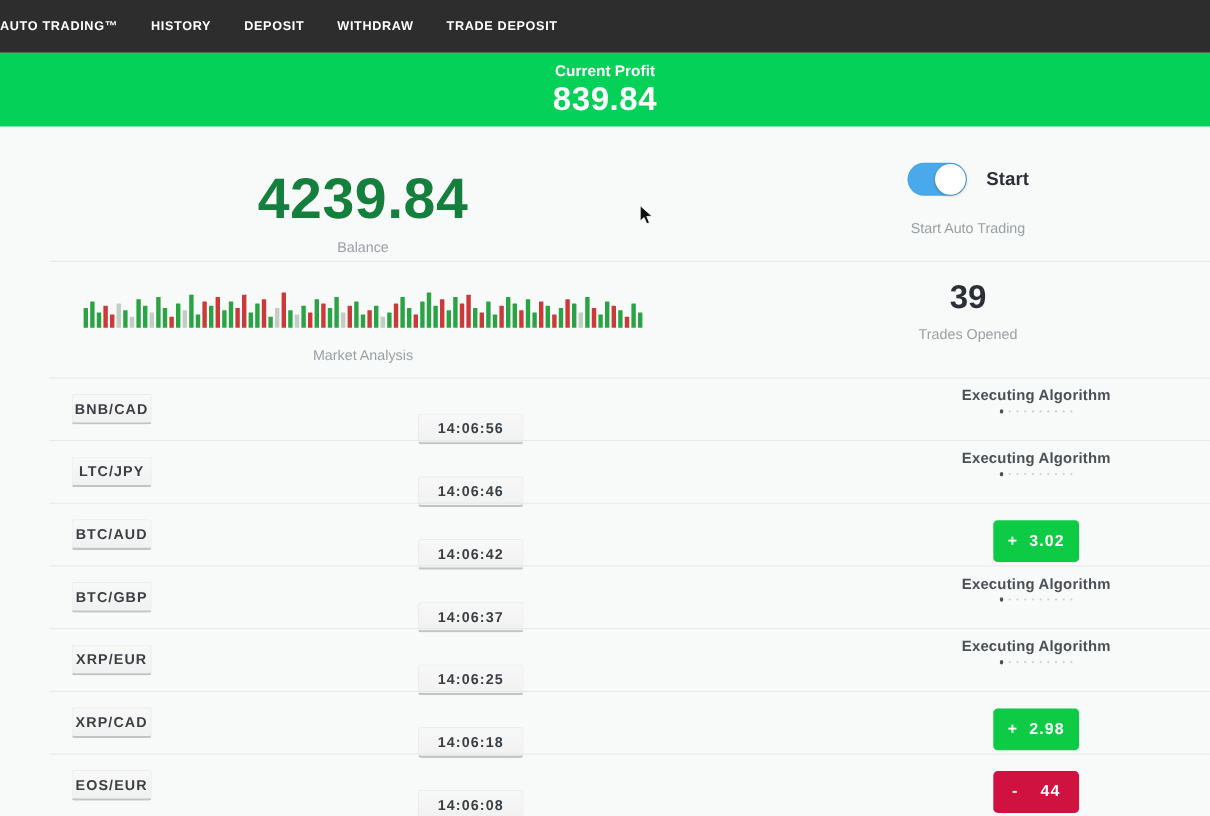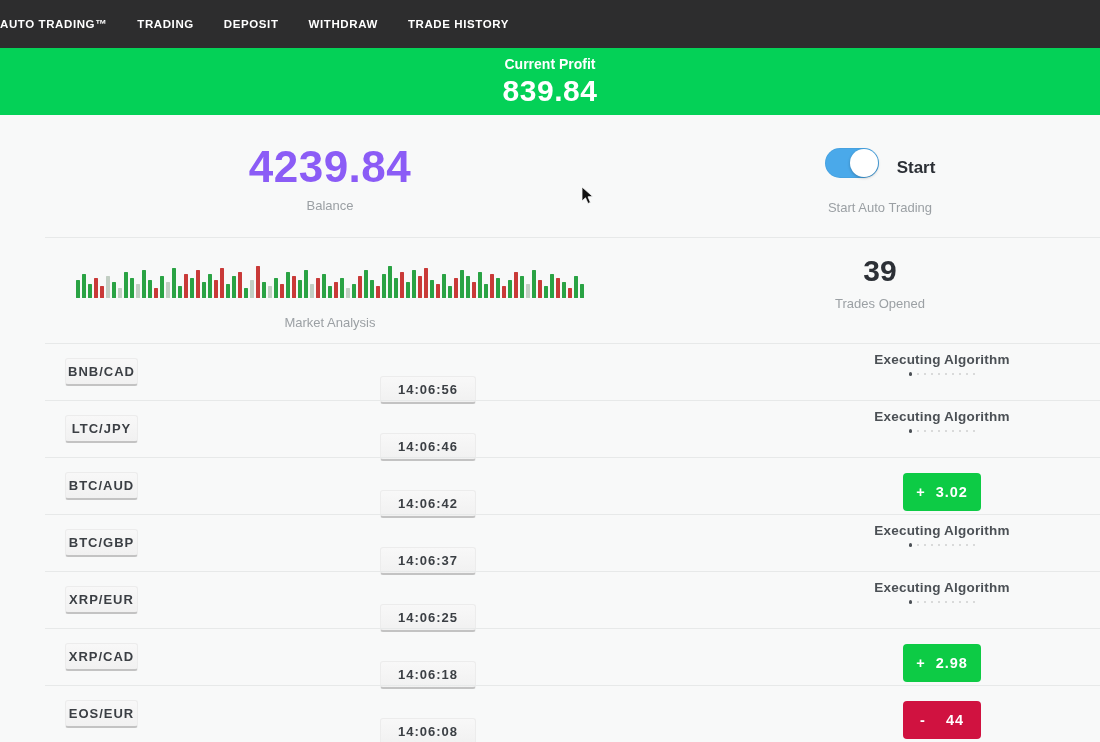--- a/index.html
+++ b/index.html
@@ -17,24 +17,24 @@
   .banner { height:67px; background:#04d157; display:flex; flex-direction:column;
     align-items:center; justify-content:center; color:#ffffff; }
   .banner .banner-title { font-size:14px; font-weight:bold; margin-bottom:2px; }
   .banner .banner-value { font-size:30px; font-weight:bold; letter-spacing:0.5px; }
 
   
   .stats-row { display:flex; }
   .stats-row .col-left { width:60%; display:flex; flex-direction:column; align-items:center; }
   .stats-row .col-right { width:40%; display:flex; flex-direction:column; align-items:center; }
   .row1 { height:122px; }
-  .row1 .big-number { font-size:44px; font-weight:bold; color:#8b5cf6; margin-top:27px; letter-spacing:0.5px; }
+  .row1 .big-number { font-size:52px; font-weight:bold; color:#15803d; margin-top:36px; letter-spacing:0.5px; }
   .row1 .sub-label { font-size:13px; color:#9ba0a4; margin-top:6px; }
 
-  .toggle-line { display:flex; align-items:flex-end; gap:18px; margin-top:33px; }
+  .toggle-line { display:flex; align-items:center; gap:18px; margin-top:33px; }
   .toggle { width:54px; height:30px; border-radius:15px; background:#4aa9ea;
     position:relative; cursor:pointer; box-shadow:inset 0 0 0 1px rgba(0,0,0,0.04); }
   .toggle .knob { position:absolute; top:1px; right:1px; width:28px; height:28px;
     border-radius:50%; background:#ffffff; box-shadow:0 1px 3px rgba(0,0,0,0.25); }
   .toggle-label { font-size:17px; font-weight:bold; color:#2c3036; }
   .toggle-caption { font-size:13px; color:#9ba0a4; margin-top:22px; }
 
   .divider { border-top:1px solid #e7e9e9; margin-left:45px; }
 
   .row2 { height:105px; }
@@ -64,24 +64,24 @@
 
   .cursor { position:absolute; left:581px; top:186px; width:14px; height:20px; z-index:9; }
 </style>
 </head>
 <body>
 
 <div class="page">
 
   <div class="topnav">
     <span class="nav-item">AUTO TRADING™</span>
-    <span class="nav-item">TRADING</span>
+    <span class="nav-item">HISTORY</span>
     <span class="nav-item">DEPOSIT</span>
     <span class="nav-item">WITHDRAW</span>
-    <span class="nav-item">TRADE HISTORY</span>
+    <span class="nav-item">TRADE DEPOSIT</span>
   </div>
 
   <div class="banner" style="background: rgb(4, 209, 87);">
     <div class="banner-title">Current Profit</div>
     <div class="banner-value">839.84</div>
   </div>
 
   <div class="stats-row row1">
     <div class="col-left">
       <div class="big-number">4239.84</div>

